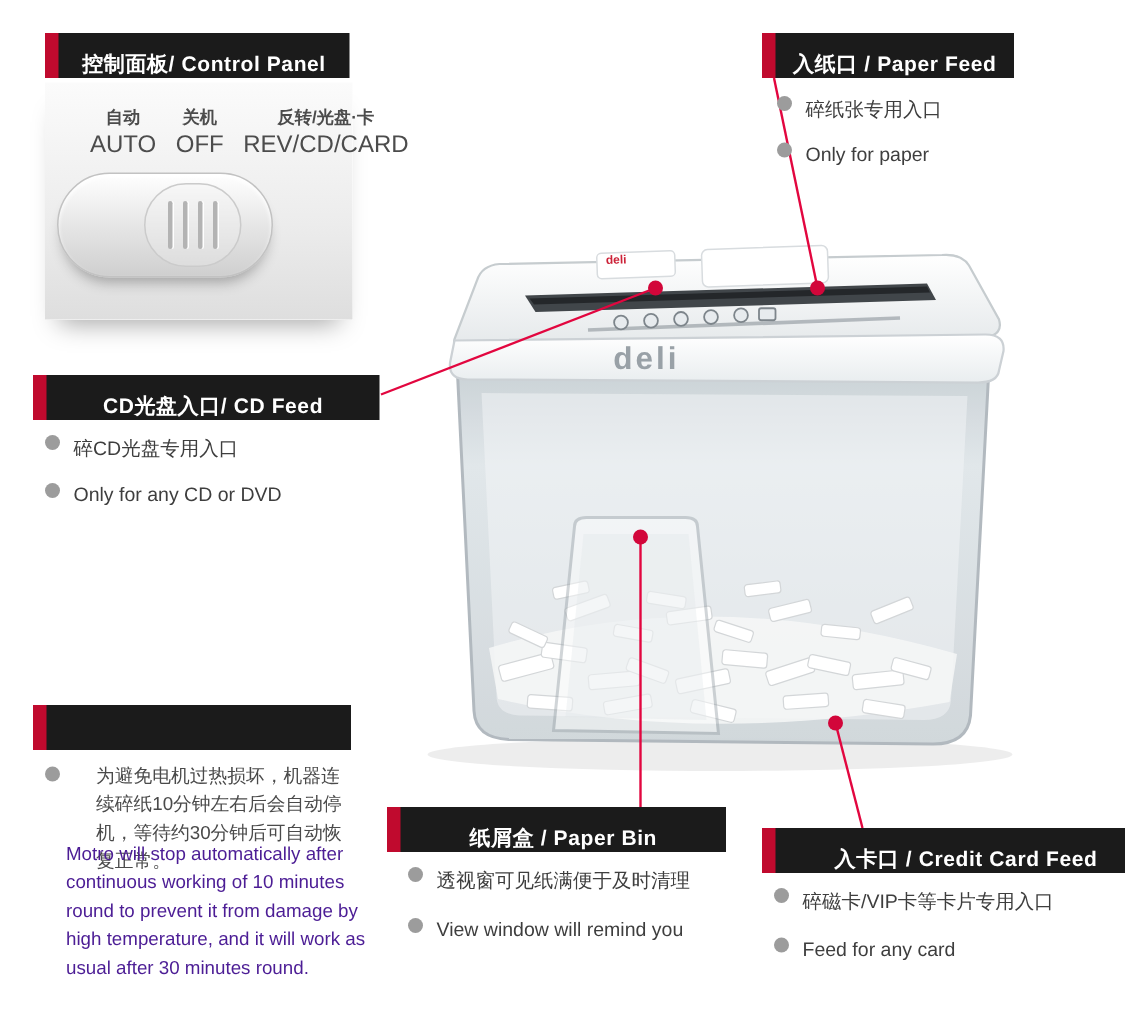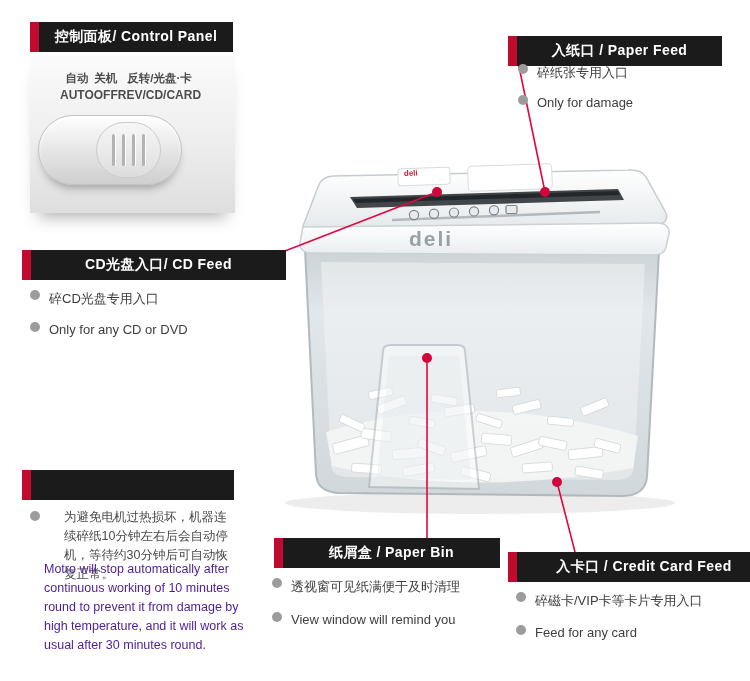--- a/index.html
+++ b/index.html
@@ -1,40 +1,40 @@
 <!DOCTYPE html>
 <html><head>
 <meta charset="utf-8">
 <style>
   *{box-sizing:border-box;margin:0;padding:0}
   html,body{background:#ffffff}
   .canvas{position:relative;width:750px;height:681px;background:#ffffff;overflow:hidden;
           font-family:"Liberation Sans","DejaVu Sans",sans-serif;}
   svg{position:absolute;left:0;top:0;pointer-events:none}
 
-  .hdr{position:absolute;height:30px;background:#1b1b1b;color:#ffffff;display:flex;align-items:center;
+  .hdr{position:absolute;height:30px;background:#1b1b1b;color:#ffffff;display:flex;align-items:flex-end;
        font-size:14px;font-weight:bold;letter-spacing:.4px}
   .hdr .accent{align-self:stretch;flex:0 0 9px;background:#c00a2e}
   .hdr .t{flex:1;text-align:center;padding:0 6px;white-space:nowrap}
 
   .bullet{position:absolute;display:flex;align-items:flex-start;gap:9px;font-size:13px;color:#3e3e3e;white-space:nowrap}
   .bullet .dot,.note-cn .dot{width:10px;height:10px;border-radius:50%;background:#9c9c9c;flex:0 0 10px}
 
   .note{position:absolute;font-size:12.5px;line-height:1.52;color:#4a4a4a}
   .note-cn{display:flex;gap:24px}
   .note-cn .dot{margin-top:3px}
   .note-en{color:#4c1d95}
 
   .panel-photo{position:absolute;left:30px;top:55px;width:205px;height:158px;
                background:linear-gradient(180deg,#fbfbfb,#ececec 60%,#dedede);
                box-shadow:0 12px 16px -9px rgba(0,0,0,.35)}
-  .panel-labels{display:flex;padding:16px 0 0 30px}
+  .panel-labels{display:flex;gap:13px;padding:16px 0 0 30px}
   .opt{text-align:center}
   .opt .cn{font-size:11.5px;font-weight:bold;color:#4c4c4c;white-space:nowrap}
-  .opt .en{font-size:12px;font-weight:bold;color:#4c4c4c;margin-top:2px;white-space:nowrap}
+  .opt .en{font-size:16px;font-weight:normal;color:#4c4c4c;margin-top:2px;white-space:nowrap}
   .slider{position:absolute;left:8px;top:60px;width:144px;height:70px;border-radius:36px;
           background:linear-gradient(180deg,#ffffff,#e4e4e4 55%,#cfcfcf);border:1px solid #c2c2c2;
           box-shadow:0 7px 9px -4px rgba(0,0,0,.30), inset 0 2px 3px rgba(255,255,255,.9)}
   .knob{position:absolute;left:40%;top:9%;width:46%;height:82%;border-radius:30px;
         background:linear-gradient(180deg,#f7f7f7,#dddddd);border:1px solid #cbcbcb;
         display:flex;align-items:center;justify-content:center;gap:7px}
   .knob span{width:3px;height:58%;background:#b3b3b3;border-radius:2px;box-shadow:1px 0 0 #ffffff}
 </style>
 </head>
 <body>
@@ -214,34 +214,34 @@
     <div class="slider">
       <div class="knob">
         <span></span>
           <span></span>
           <span></span>
           <span></span>
       </div>
     </div>
   </div>
 
-  <div class="hdr" style="left:508px;top:36px;width:214px">
+  <div class="hdr" style="left:508px;top:22px;width:168px">
     <span class="accent"></span>
     <span class="t">入纸口 / Paper Feed</span>
   </div>
   <div class="bullet" style="left:518px;top:64px">
     <span class="dot"></span>
     <span>碎纸张专用入口</span>
   </div>
   <div class="bullet" style="left:518px;top:95px">
     <span class="dot"></span>
-    <span>Only for damage</span>
-  </div>
-
-  <div class="hdr" style="left:22px;top:250px;width:264px">
+    <span>Only for paper</span>
+  </div>
+
+  <div class="hdr" style="left:22px;top:250px;width:231px">
     <span class="accent"></span>
     <span class="t">CD光盘入口/ CD Feed</span>
   </div>
   <div class="bullet" style="left:30px;top:290px">
     <span class="dot"></span>
     <span>碎CD光盘专用入口</span>
   </div>
   <div class="bullet" style="left:30px;top:322px">
     <span class="dot"></span>
     <span>Only for any CD or DVD</span>
@@ -251,21 +251,21 @@
     <span class="accent"></span>
   </div>
   <div class="note note-cn" style="left:30px;top:508px;width:206px">
     <span class="dot"></span>
     <span>为避免电机过热损坏，机器连续碎纸10分钟左右后会自动停机，等待约30分钟后可自动恢复正常。</span>
   </div>
   <div class="note note-en" style="left:44px;top:560px;width:200px">
     <span>Motro will stop automatically after continuous working of 10 minutes round to prevent it from damage by high temperature, and it will work as usual after 30 minutes round.</span>
   </div>
 
-  <div class="hdr" style="left:274px;top:538px;width:226px">
+  <div class="hdr" style="left:258px;top:538px;width:226px">
     <span class="accent"></span>
     <span class="t">纸屑盒 / Paper Bin</span>
   </div>
   <div class="bullet" style="left:272px;top:578px">
     <span class="dot"></span>
     <span>透视窗可见纸满便于及时清理</span>
   </div>
   <div class="bullet" style="left:272px;top:612px">
     <span class="dot"></span>
     <span>View window will remind you</span>

